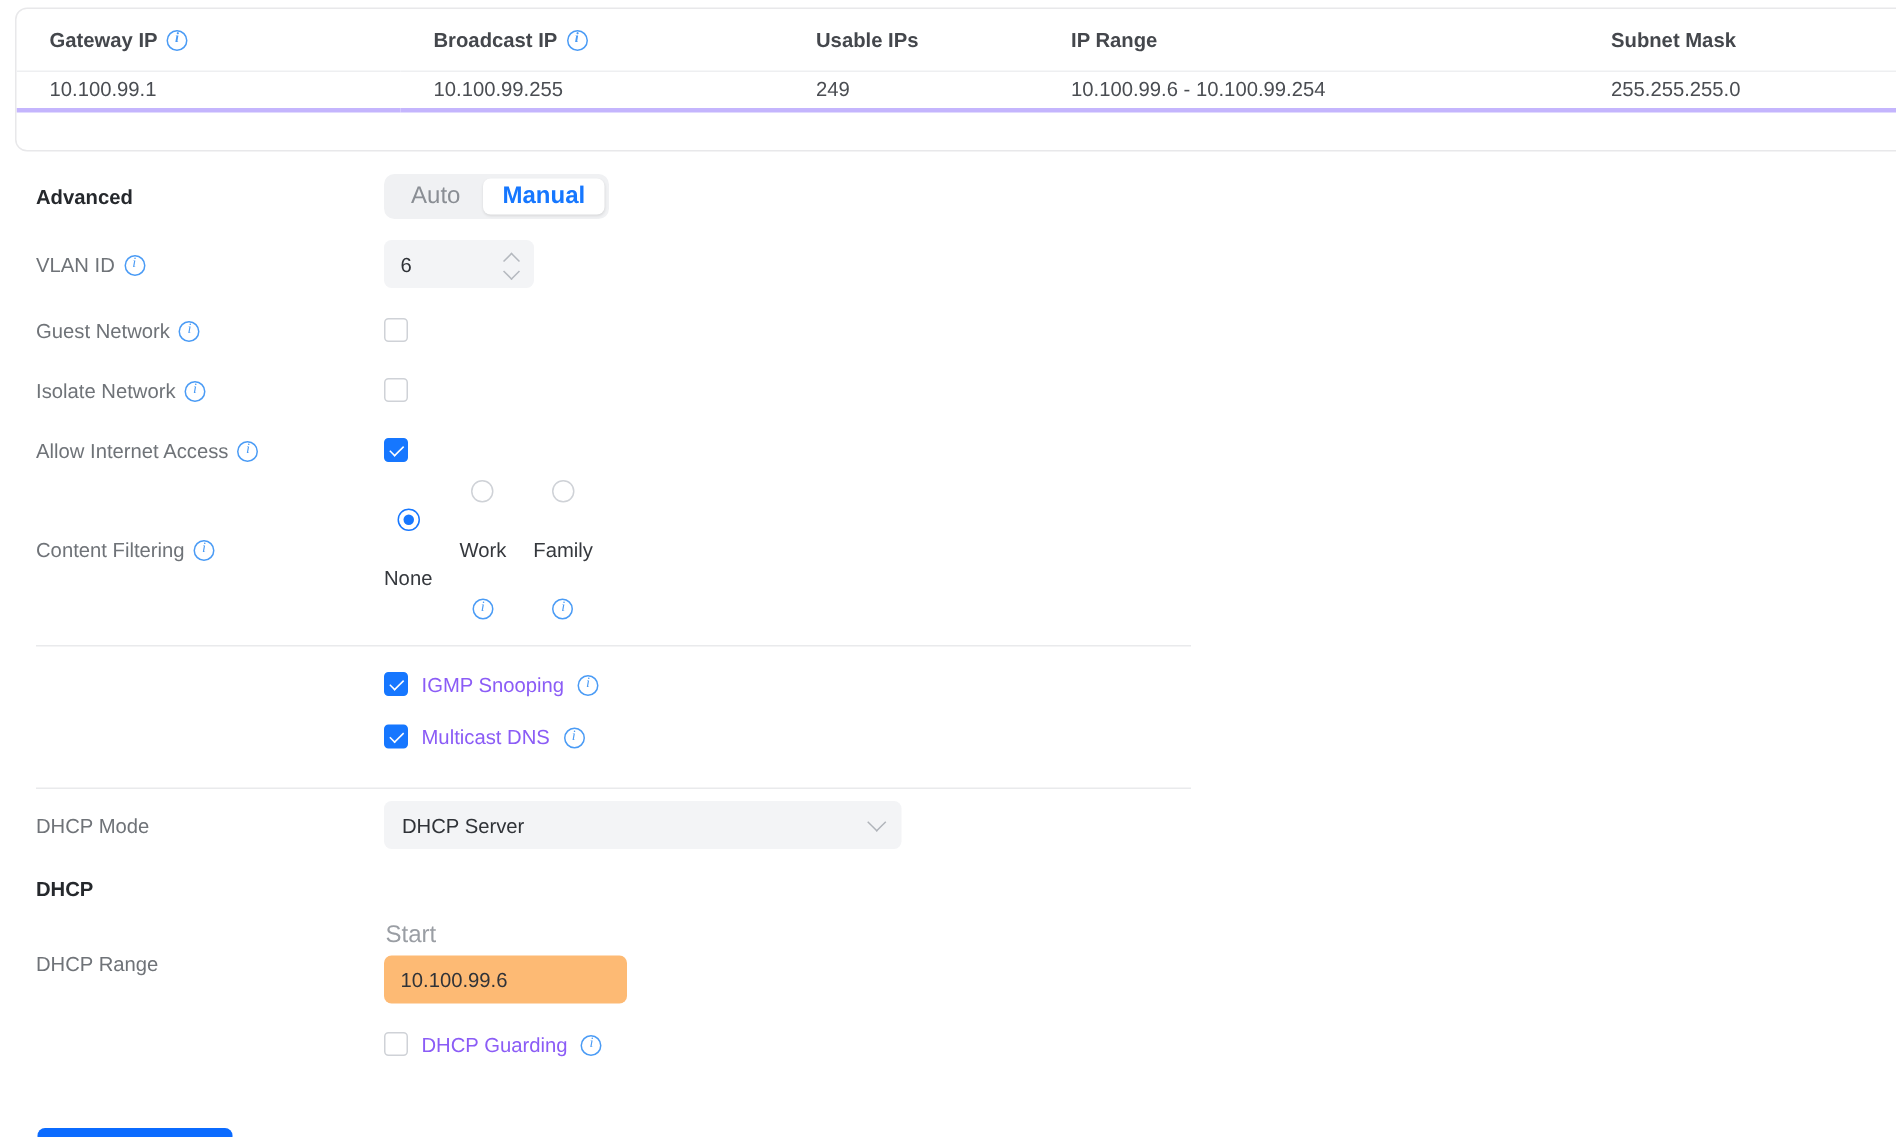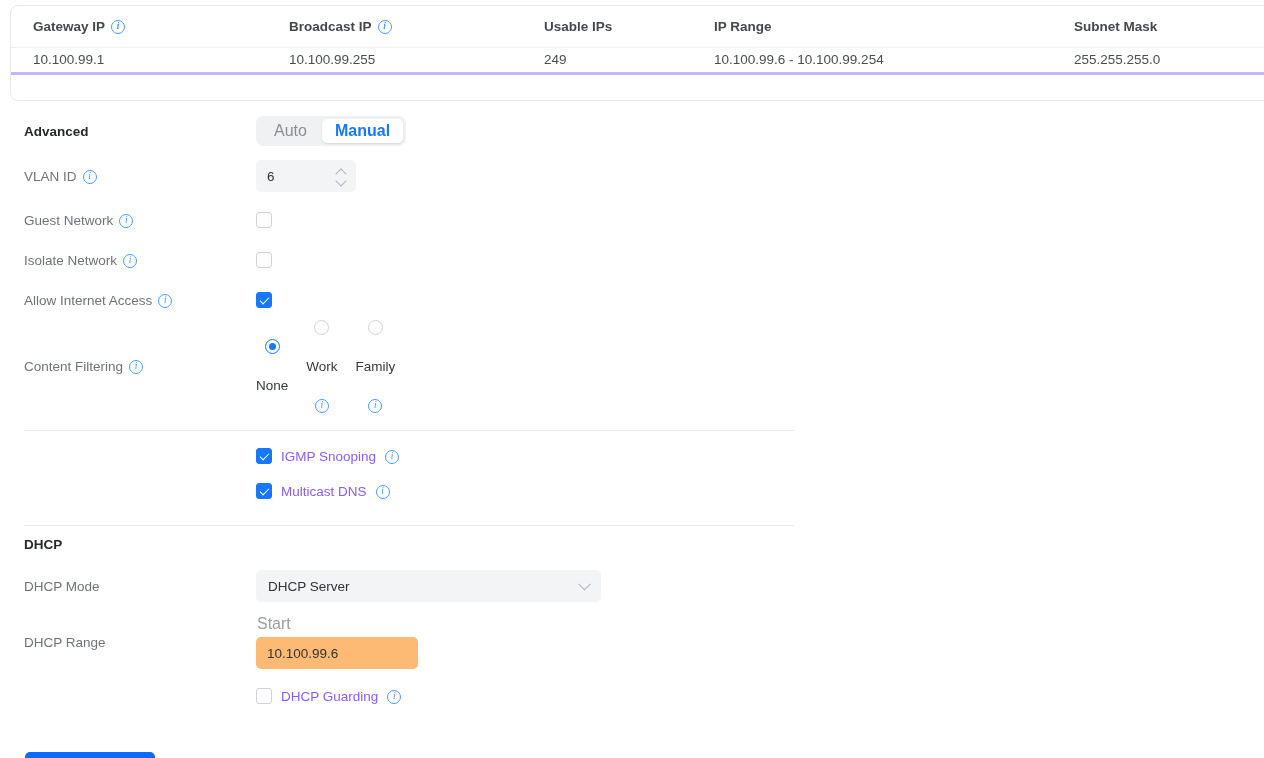--- a/index.html
+++ b/index.html
@@ -412,37 +412,37 @@
           <span class="info-icon">
               <span>i</span>
             </span>
         </label>
       </div>
     </div>
 
     <div style="height:14px"></div>
     <div class="divider"></div>
 
-    <div class="row" style="min-height:36px">
-      <div class="lbl head">
-        <span>DHCP</span>
-      </div>
-      <div class="ctl"></div>
-    </div>
-
     <div class="row" style="min-height:48px">
       <div class="lbl">
         <span>DHCP Mode</span>
       </div>
       <div class="ctl">
         <div class="select">
           <span class="val">DHCP Server</span>
           <span class="chev"></span>
         </div>
       </div>
+    </div>
+
+    <div class="row" style="min-height:36px">
+      <div class="lbl head">
+        <span>DHCP</span>
+      </div>
+      <div class="ctl"></div>
     </div>
 
     <div class="row" style="min-height:64px">
       <div class="lbl">
         <span>DHCP Range</span>
       </div>
       <div class="ctl">
         <div class="range-group">
           <div class="field">
             <span class="cap">Start</span>

